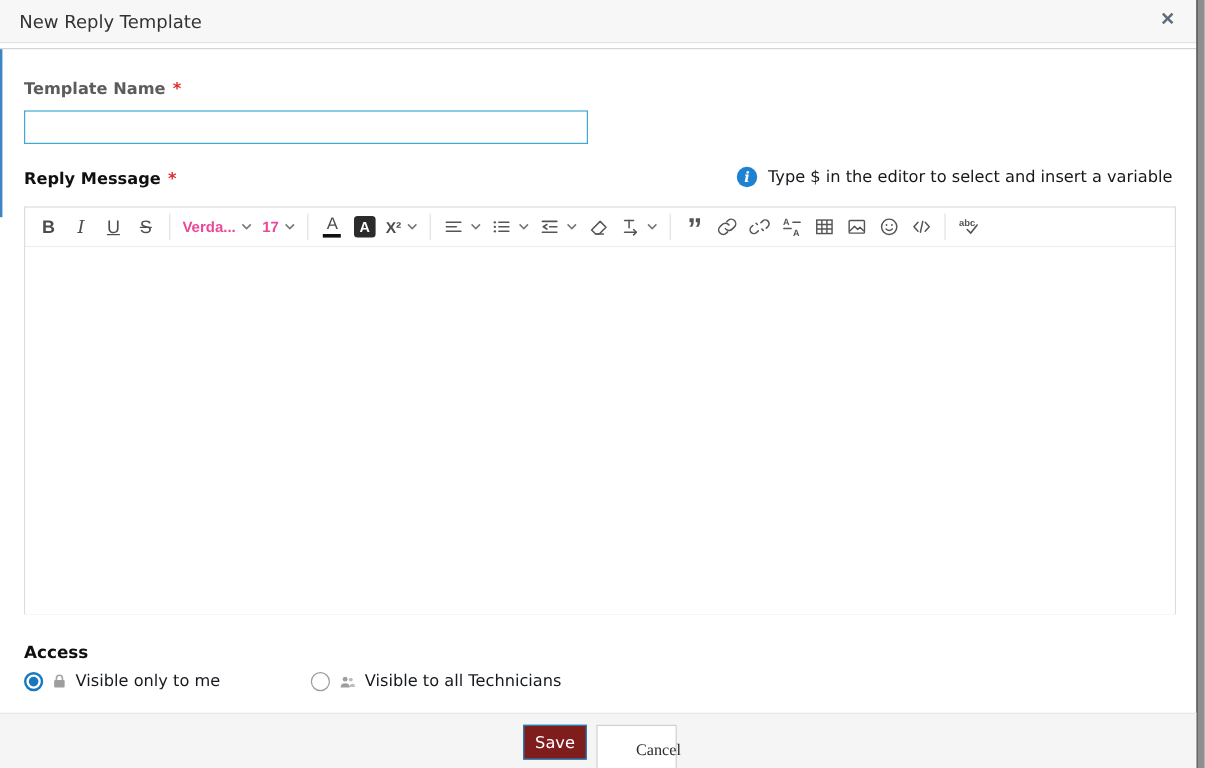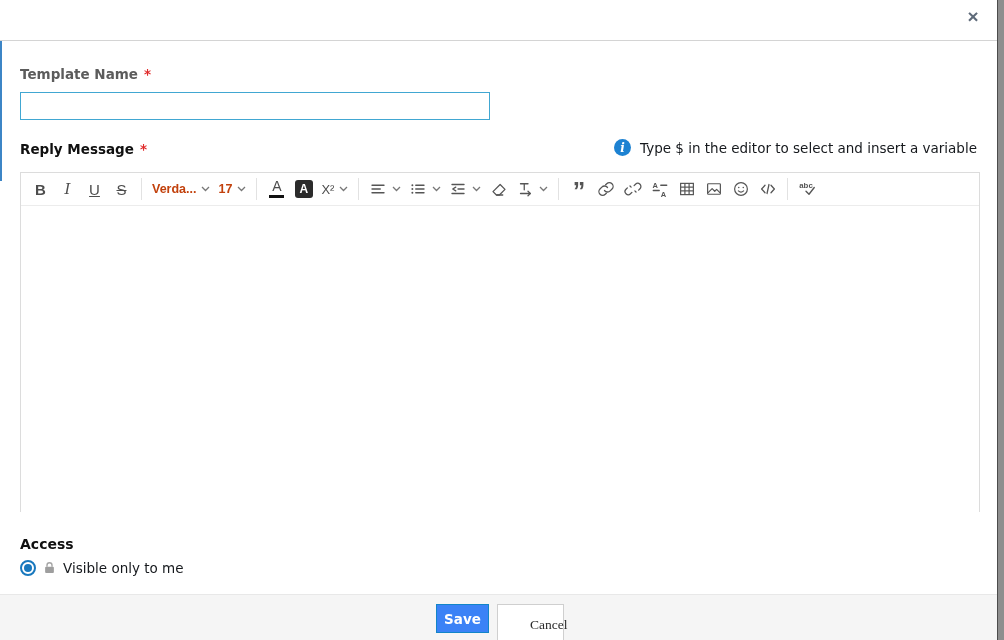--- a/index.html
+++ b/index.html
@@ -67,21 +67,21 @@
     display:flex; align-items:center; justify-content:center; color:#555; cursor:pointer;
   }
   .tbtn svg { display:block; }
   .tsep { width:1px; height:22px; background:#e2e2e2; margin:0 6px; flex:0 0 auto; }
   .glyph { font-size:15px; color:#4d4d4d; }
   .g-bold { font-weight:bold; }
   .g-italic { font-style:italic; font-family:"DejaVu Serif","Liberation Serif",serif; }
   .g-under { text-decoration:underline; }
   .g-strike { text-decoration:line-through; }
   .dd { gap:3px; padding:0 4px; }
-  .dd-label { font-size:12.5px; font-weight:bold; color:#c2410c; white-space:nowrap; }
+  .dd-label { font-size:12.5px; font-weight:bold; color:#ec4899; white-space:nowrap; }
   .chev { margin-left:2px; flex:0 0 auto; }
   .fontcolor { display:flex; flex-direction:column; align-items:center; line-height:13px; }
   .fontcolor .bar { width:15px; height:3px; background:#111; margin-top:2px; }
   .bgcolor {
     width:18px; height:18px; background:#2b2b2b; border-radius:3px; color:#fff;
     font-size:12px; font-weight:bold; display:flex; align-items:center; justify-content:center;
   }
   .quote-glyph { font-size:25px; font-weight:bold; color:#555; line-height:30px; height:26px; overflow:hidden; }
   .editor-body { height:306px; background:#fff; padding:10px; font-size:13px; color:#222; }
 
@@ -99,34 +99,37 @@
   .radio-dot { width:8px; height:8px; border-radius:50%; background:#1878be; }
   .radio-label { font-size:13.5px; color:#16191d; }
 
   
   .footer {
     position:absolute; left:0; top:594px; width:997px; height:46px;
     background:#f5f5f5; border-top:1px solid #e8e8e8;
   }
   .btn-save {
     position:absolute; left:436px; top:9px; width:53px; height:29px;
-    background:#3b82f6; color:#fff; border:1px solid #1285c8;
-    font-family:inherit; font-size:13.5px; cursor:pointer;font-weight:bold;
+    background:#7f1d1d; color:#fff; border:1px solid #1285c8;
+    font-family:inherit; font-size:13.5px; cursor:pointer;
   }
   .btn-cancel {
     position:absolute; left:497px; top:9px; width:67px; height:41px;
     background:#fff; color:#2b2b2b; border:1px solid #cfcfcf;
     font-family:Liberation Serif, serif; font-size:13.5px; cursor:pointer;padding-left:32px;
   }
 </style>
 </head>
 <body>
 
 <div class="stage">
 
+  <div class="dlg-header">
+    <span class="dlg-title">New Reply Template</span>
+  </div>
   <button class="dlg-close">×</button>
   <div class="content-topline"></div>
   <div class="content-left-accent"></div>
   <div class="bg-strip"></div>
 
   <div class="field-label lbl-template">
     <span>Template Name</span><span class="req">*</span>
   </div>
   <input class="name-input" type="text" value="" style="">
 
@@ -174,21 +177,21 @@
       <button class="tbtn">
         <span class="fontcolor">
           <span class="glyph" style="font-size:14px;">A</span>
           <span class="bar"></span>
         </span>
       </button>
       <button class="tbtn">
         <span class="bgcolor">A</span>
       </button>
       <button class="tbtn dd">
-        <span class="glyph" style="font-size:13px;">X²</span>
+        <span class="glyph" style="font-size:13px;font-weight:bold;">X²</span>
         <svg class="chev" width="9" height="6" viewBox="0 0 9 6">
             <polyline points="1,1 4.5,4.5 8,1" fill="none" stroke="#777" stroke-width="1.3"></polyline>
           </svg>
       </button>
 
       <div class="tsep"></div>
 
       <button class="tbtn dd">
         <svg width="18" height="18" viewBox="0 0 24 24" fill="none" stroke="#555" stroke-width="1.8" stroke-linecap="round">
             <line x1="4" y1="7" x2="20" y2="7"></line>
@@ -316,20 +319,30 @@
     <div class="radio-item first">
       <span class="radio-outer sel">
           <span class="radio-dot"></span>
         </span>
       <svg width="15" height="16" viewBox="0 0 24 24">
           <path d="M8 10 V7.5 a4 4 0 0 1 8 0 V10" fill="none" stroke="#a5a5a5" stroke-width="2.2"></path>
           <rect x="5" y="10" width="14" height="10" rx="1.5" fill="#9e9e9e"></rect>
         </svg>
       <span class="radio-label">Visible only to me</span>
     </div>
+    <div class="radio-item second">
+      <span class="radio-outer unsel"></span>
+      <svg width="17" height="15" viewBox="0 0 24 24">
+          <circle cx="9" cy="8" r="3.2" fill="#9e9e9e"></circle>
+          <path d="M3 19 q0-5.5 6-5.5 t6 5.5 z" fill="#9e9e9e"></path>
+          <circle cx="16.5" cy="8.5" r="2.6" fill="#bdbdbd"></circle>
+          <path d="M14.5 18.5 q0.5-4.5 5-4.5 q2.5 0 2.5 4.5 z" fill="#bdbdbd"></path>
+        </svg>
+      <span class="radio-label">Visible to all Technicians</span>
+    </div>
   </div>
 
   <div class="footer">
     <button class="btn-save">Save</button>
     <button class="btn-cancel">Cancel</button>
   </div>
 
 </div>
 
 </body></html>

